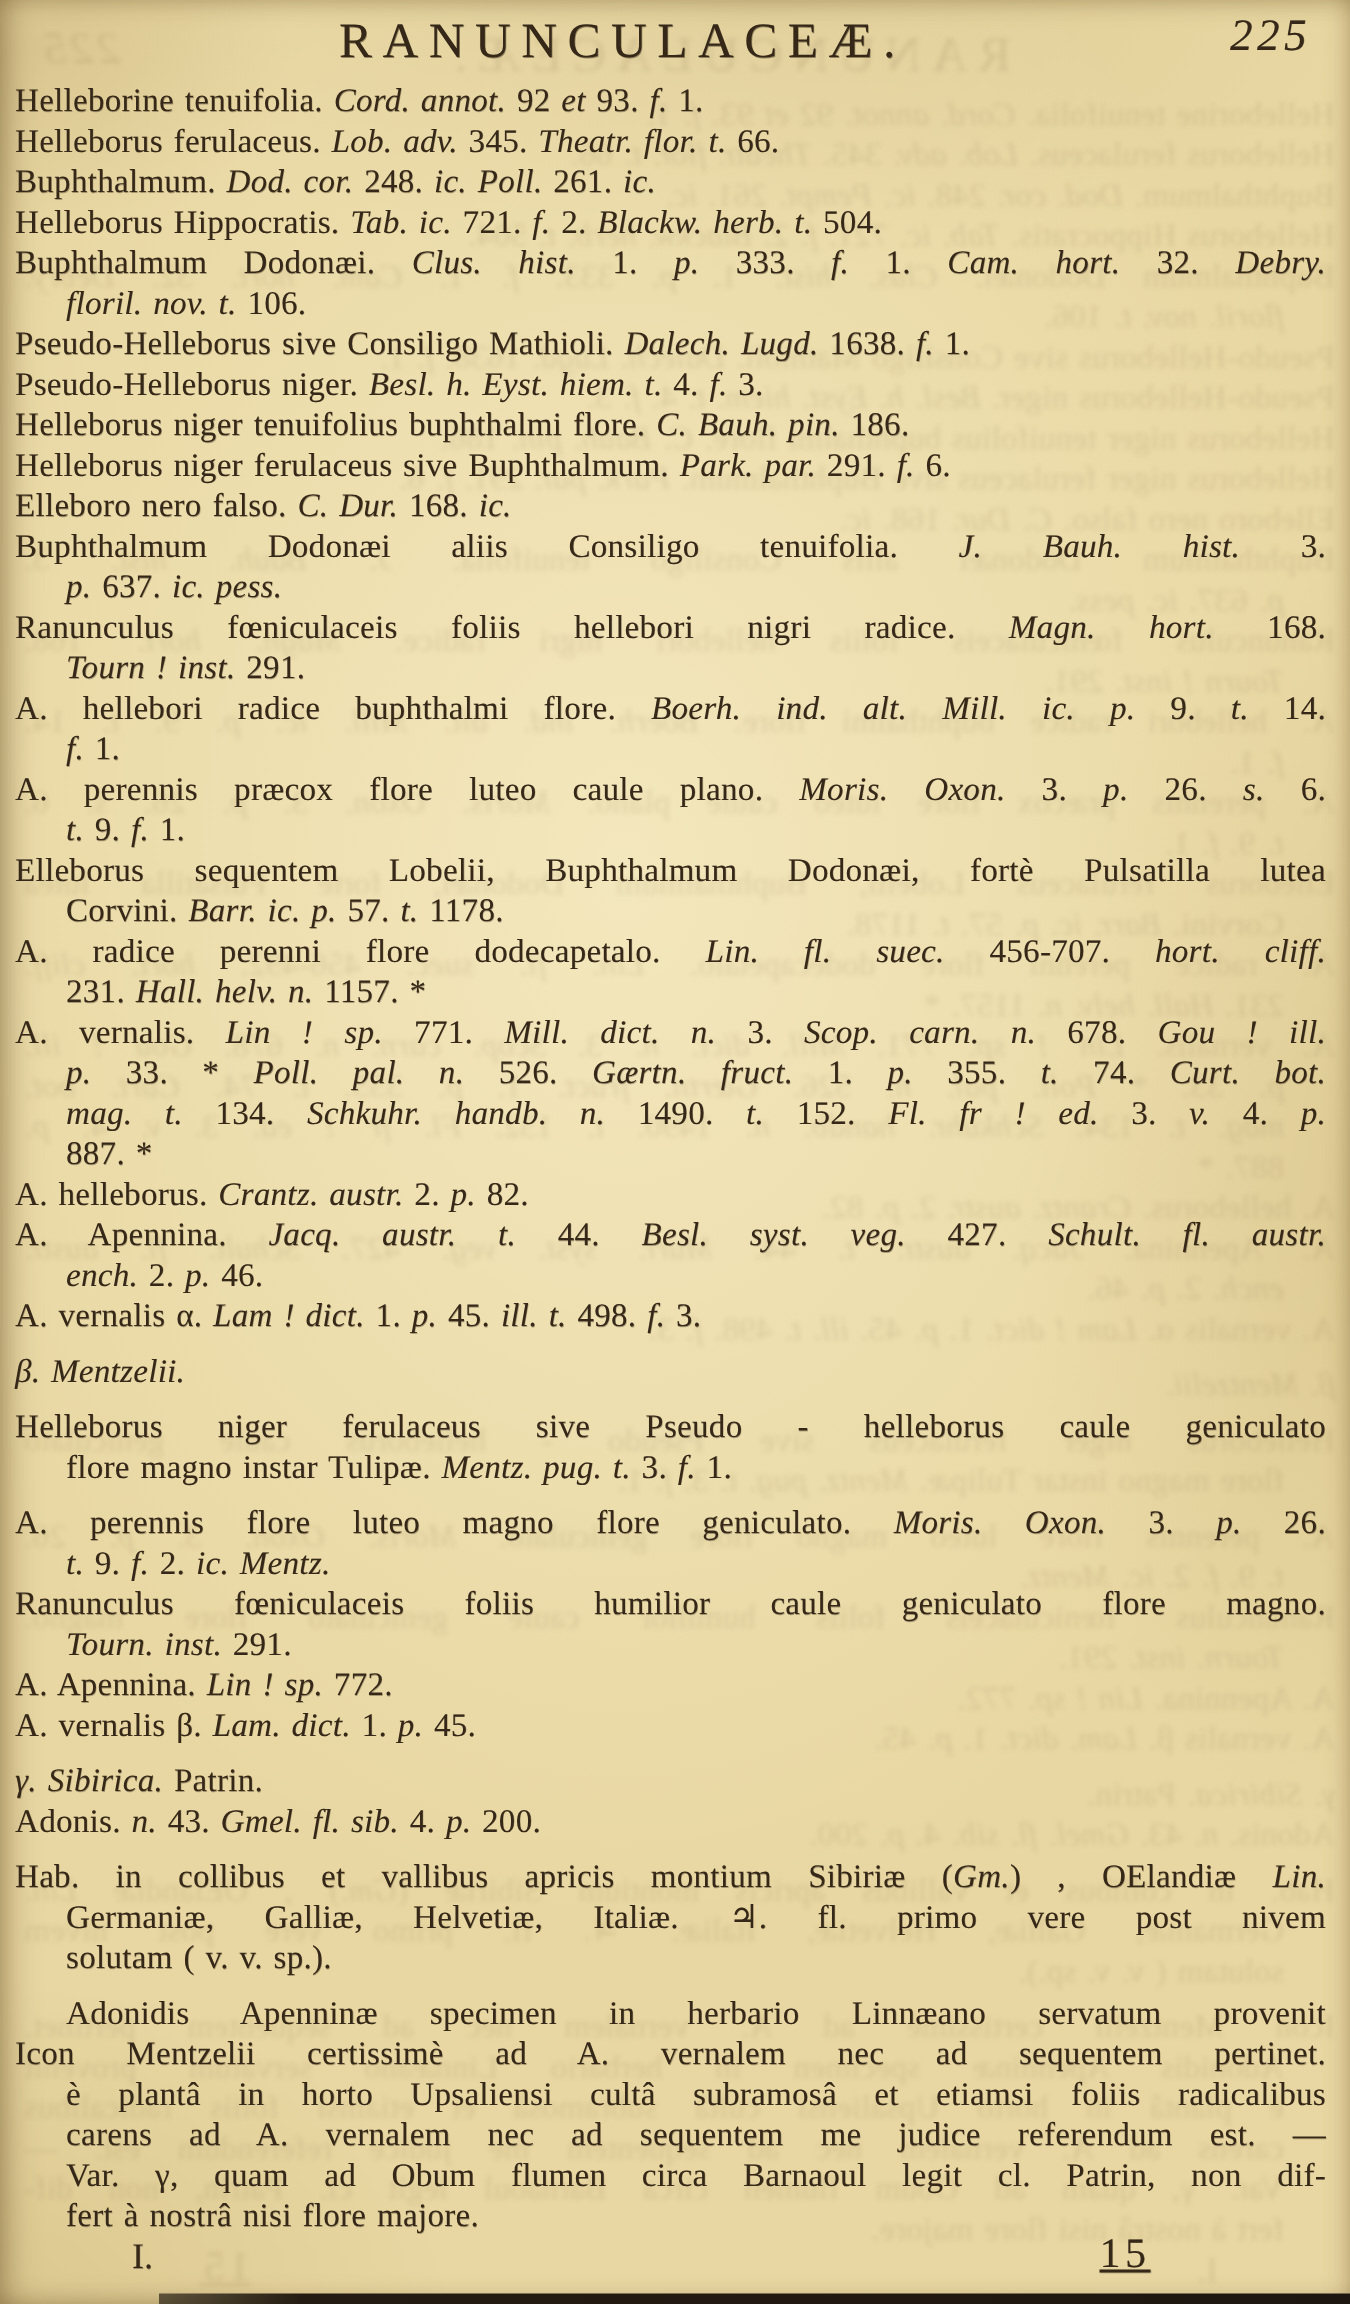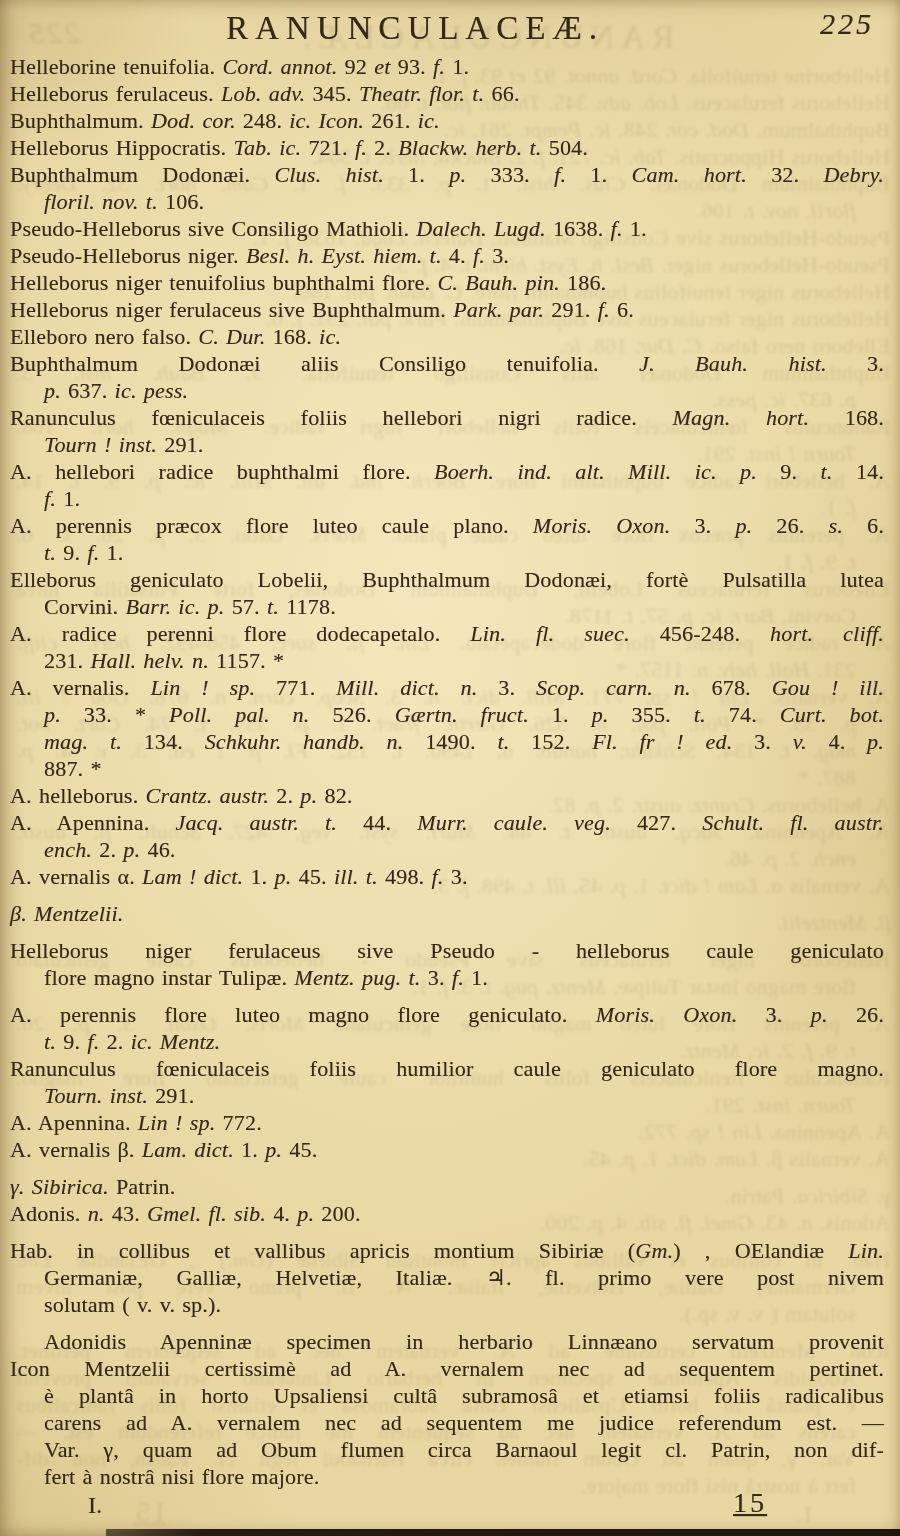--- a/index.html
+++ b/index.html
@@ -208,21 +208,21 @@
     <div class="title">RANUNCULACEÆ.</div>
     <div class="pagenum">225</div>
     <div class="content">
         <div class="entry">
           <div class="line"><span>Helleborine tenuifolia. </span><span class="it">Cord. annot.</span><span> 92 </span><span class="it">et</span><span> 93. </span><span class="it">f.</span><span> 1.</span></div>
         </div>
         <div class="entry">
           <div class="line"><span>Helleborus ferulaceus. </span><span class="it">Lob. adv.</span><span> 345. </span><span class="it">Theatr. flor. t.</span><span> 66.</span></div>
         </div>
         <div class="entry">
-          <div class="line"><span>Buphthalmum. </span><span class="it">Dod. cor.</span><span> 248. </span><span class="it">ic. Icon.</span><span> 261. </span><span class="it">ic.</span></div>
+          <div class="line"><span>Buphthalmum. </span><span class="it">Dod. cor.</span><span> 248. </span><span class="it">ic. Poll.</span><span> 261. </span><span class="it">ic.</span></div>
         </div>
         <div class="entry">
           <div class="line"><span>Helleborus Hippocratis. </span><span class="it">Tab. ic.</span><span> 721. </span><span class="it">f.</span><span> 2. </span><span class="it">Blackw. herb. t.</span><span> 504.</span></div>
         </div>
         <div class="entry">
           <div class="line just"><span>Buphthalmum Dodonæi. </span><span class="it">Clus. hist.</span><span> 1. </span><span class="it">p.</span><span> 333. </span><span class="it">f.</span><span> 1. </span><span class="it">Cam. hort.</span><span> 32. </span><span class="it">Debry.</span></div>
           <div class="line cont"><span class="it">floril. nov. t.</span><span> 106.</span></div>
         </div>
         <div class="entry">
           <div class="line"><span>Pseudo-Helleborus sive Consiligo Mathioli. </span><span class="it">Dalech. Lugd.</span><span> 1638. </span><span class="it">f.</span><span> 1.</span></div>
@@ -249,38 +249,38 @@
         </div>
         <div class="entry">
           <div class="line just"><span>A. hellebori radice buphthalmi flore. </span><span class="it">Boerh. ind. alt. Mill. ic. p.</span><span> 9. </span><span class="it">t.</span><span> 14.</span></div>
           <div class="line cont"><span class="it">f.</span><span> 1.</span></div>
         </div>
         <div class="entry">
           <div class="line just"><span>A. perennis præcox flore luteo caule plano. </span><span class="it">Moris. Oxon.</span><span> 3. </span><span class="it">p.</span><span> 26. </span><span class="it">s.</span><span> 6.</span></div>
           <div class="line cont"><span class="it">t.</span><span> 9. </span><span class="it">f.</span><span> 1.</span></div>
         </div>
         <div class="entry">
-          <div class="line just"><span>Elleborus geniculato Lobelii, Buphthalmum Dodonæi, fortè Pulsatilla lutea</span></div>
+          <div class="line just"><span>Elleborus sequentem Lobelii, Buphthalmum Dodonæi, fortè Pulsatilla lutea</span></div>
           <div class="line cont"><span>Corvini. </span><span class="it">Barr. ic. p.</span><span> 57. </span><span class="it">t.</span><span> 1178.</span></div>
         </div>
         <div class="entry">
-          <div class="line just"><span>A. radice perenni flore dodecapetalo. </span><span class="it">Lin. fl. suec.</span><span> 456-248. </span><span class="it">hort. cliff.</span></div>
+          <div class="line just"><span>A. radice perenni flore dodecapetalo. </span><span class="it">Lin. fl. suec.</span><span> 456-707. </span><span class="it">hort. cliff.</span></div>
           <div class="line cont"><span>231. </span><span class="it">Hall. helv. n.</span><span> 1157. *</span></div>
         </div>
         <div class="entry">
           <div class="line just"><span>A. vernalis. </span><span class="it">Lin ! sp.</span><span> 771. </span><span class="it">Mill. dict. n.</span><span> 3. </span><span class="it">Scop. carn. n.</span><span> 678. </span><span class="it">Gou ! ill.</span></div>
           <div class="line cont just"><span class="it">p.</span><span> 33. * </span><span class="it">Poll. pal. n.</span><span> 526. </span><span class="it">Gærtn. fruct.</span><span> 1. </span><span class="it">p.</span><span> 355. </span><span class="it">t.</span><span> 74. </span><span class="it">Curt. bot.</span></div>
           <div class="line cont just"><span class="it">mag. t.</span><span> 134. </span><span class="it">Schkuhr. handb. n.</span><span> 1490. </span><span class="it">t.</span><span> 152. </span><span class="it">Fl. fr ! ed.</span><span> 3. </span><span class="it">v.</span><span> 4. </span><span class="it">p.</span></div>
           <div class="line cont"><span>887. *</span></div>
         </div>
         <div class="entry">
           <div class="line"><span>A. helleborus. </span><span class="it">Crantz. austr.</span><span> 2. </span><span class="it">p.</span><span> 82.</span></div>
         </div>
         <div class="entry">
-          <div class="line just"><span>A. Apennina. </span><span class="it">Jacq. austr. t.</span><span> 44. </span><span class="it">Murr. caule. veg.</span><span> 427. </span><span class="it">Schult. fl. austr.</span></div>
+          <div class="line just"><span>A. Apennina. </span><span class="it">Jacq. austr. t.</span><span> 44. </span><span class="it">Besl. syst. veg.</span><span> 427. </span><span class="it">Schult. fl. austr.</span></div>
           <div class="line cont"><span class="it">ench.</span><span> 2. </span><span class="it">p.</span><span> 46.</span></div>
         </div>
         <div class="entry">
           <div class="line"><span>A. vernalis α. </span><span class="it">Lam ! dict.</span><span> 1. </span><span class="it">p.</span><span> 45. </span><span class="it">ill. t.</span><span> 498. </span><span class="it">f.</span><span> 3.</span></div>
         </div>
         <div class="entry gap">
           <div class="line"><span class="it">β. Mentzelii.</span></div>
         </div>
         <div class="entry gap">
           <div class="line just"><span>Helleborus niger ferulaceus sive Pseudo - helleborus caule geniculato</span></div>

